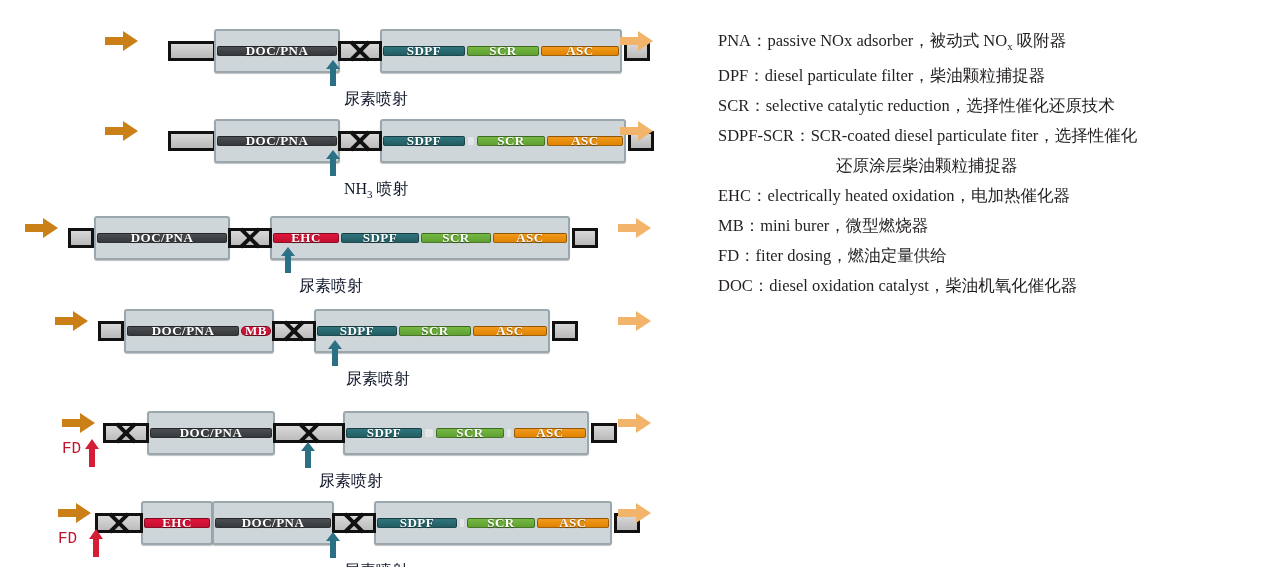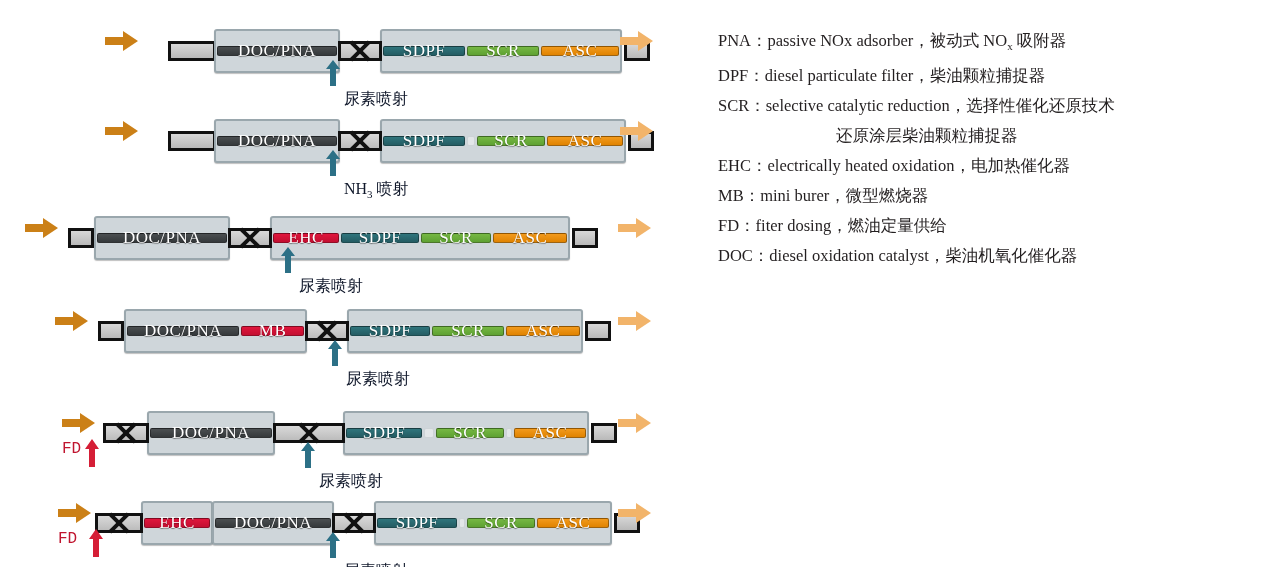--- a/index.html
+++ b/index.html
@@ -56,27 +56,28 @@
     background:#cfd6da;
     height:44px;
     border-radius:3px;
     box-shadow:0 1px 1px rgba(0,0,0,.25);
   }
   .blk{
     box-sizing:border-box;
     display:flex;align-items:center;justify-content:center;
     color:#ffffff;
     font-family:"Liberation Serif", serif;
-    font-size:17px;
+    font-size:13px;
     letter-spacing:.5px;
     text-shadow:0 1px 1px rgba(0,0,0,.45);
     border:1px solid rgba(0,0,0,.35);
     margin:15px 1px;
     border-radius:2px;
     white-space:nowrap;
+    font-weight:bold;
   }
   .blk.gap{background:#e2e6e8;border-color:#cdd3d6;}
   .blk.doc {background:linear-gradient(#4b4f51,#35393b);}
   .blk.sdpf{background:linear-gradient(#2f757c,#245c63);}
   .blk.scr {background:linear-gradient(#76b843,#5ea132);}
   .blk.asc {background:linear-gradient(#f29a1c,#e08300);}
   .blk.ehc {background:linear-gradient(#e0163c,#c30f31);}
   .blk.mb  {background:linear-gradient(#e0163c,#c30f31);}
 
   
@@ -233,21 +234,21 @@
   <div class="row" style="left:0;top:298px;">
     <div class="flow-arrow" style="left:55px;top:12px;">
       <svg viewBox="0 0 34 22">
           <path d="M0 7 L18 7 L18 1 L33 11 L18 21 L18 15 L0 15 Z" fill="#cb8017"></path>
         </svg>
     </div>
     <div class="train" style="left:98px;top:11px;">
       <div class="cap short"></div>
       <div class="housing" style="margin-left:0px;">
         <div class="blk doc" style="width:112px;">DOC/PNA</div>
-        <div class="blk mb" style="width:63px;">MB</div>
+        <div class="blk mb" style="width:30px;border-radius:6px;">MB</div>
       </div>
       <div class="injector" style="margin-left:-2px;width:44px;">
         <div class="x"></div>
       </div>
       <div class="housing" style="margin-left:-2px;">
         <div class="blk sdpf" style="width:80px;">SDPF</div>
         <div class="blk scr" style="width:72px;">SCR</div>
         <div class="blk asc" style="width:74px;">ASC</div>
       </div>
       <div class="cap short" style="margin-left:2px;"></div>
@@ -362,20 +363,21 @@
           </svg>
       </span>
       <span class="lbl">尿素喷射</span>
     </div>
   </div>
 
   <div id="legend">
     <div class="leg-line"><span>PNA：passive NOx adsorber，被动式 NO</span><sub>x</sub><span> 吸附器</span></div>
     <div class="leg-line">DPF：diesel particulate filter，柴油颗粒捕捉器</div>
     <div class="leg-line">SCR：selective catalytic reduction，选择性催化还原技术</div>
+    <div class="leg-line">SDPF-SCR：SCR-coated diesel particulate fiter，选择性催化</div>
     <div class="leg-line indent">还原涂层柴油颗粒捕捉器</div>
     <div class="leg-line">EHC：electrically heated oxidation，电加热催化器</div>
     <div class="leg-line">MB：mini burer，微型燃烧器</div>
     <div class="leg-line">FD：fiter dosing，燃油定量供给</div>
     <div class="leg-line">DOC：diesel oxidation catalyst，柴油机氧化催化器</div>
   </div>
 
 </div>
 
 </body></html>

